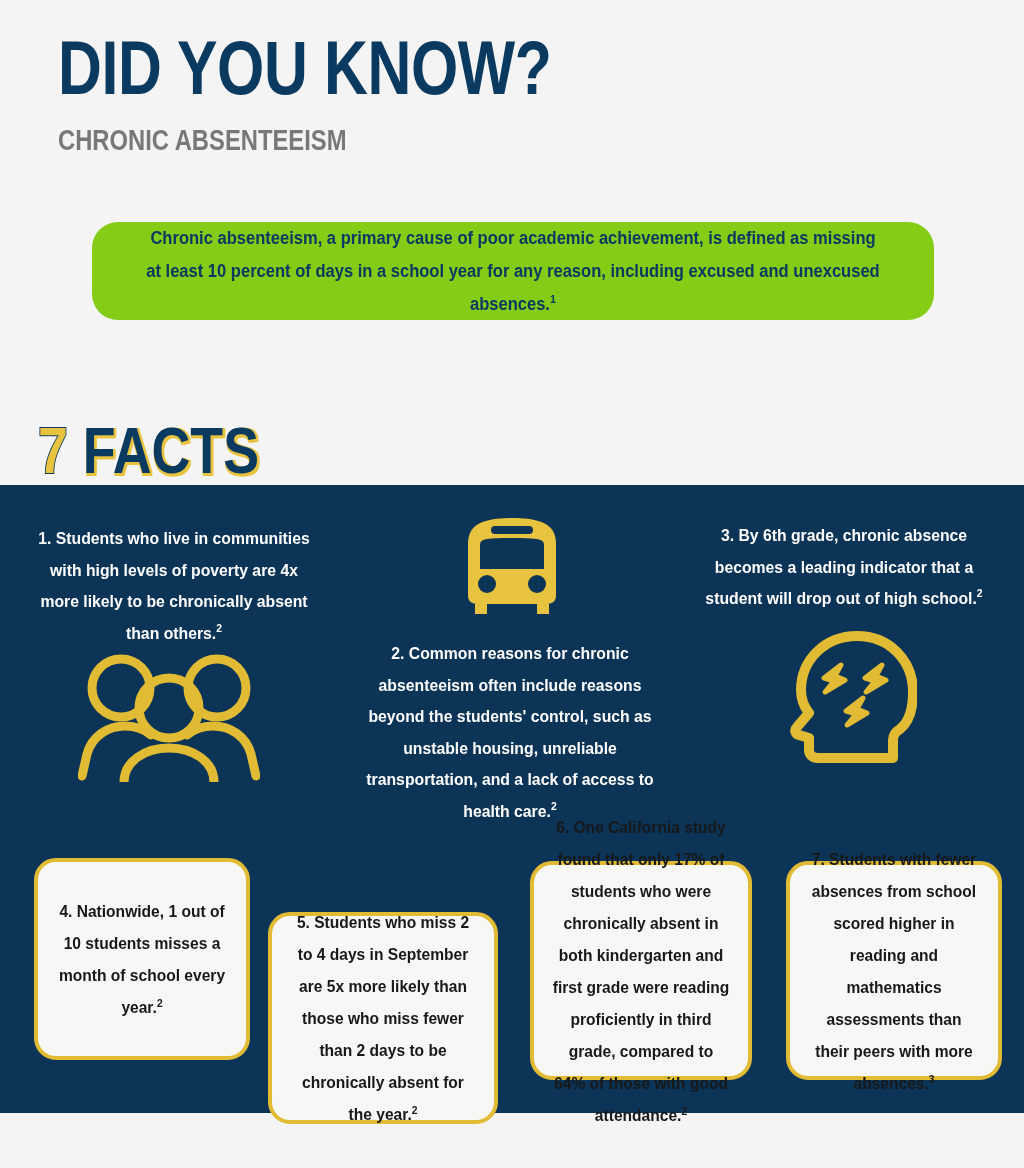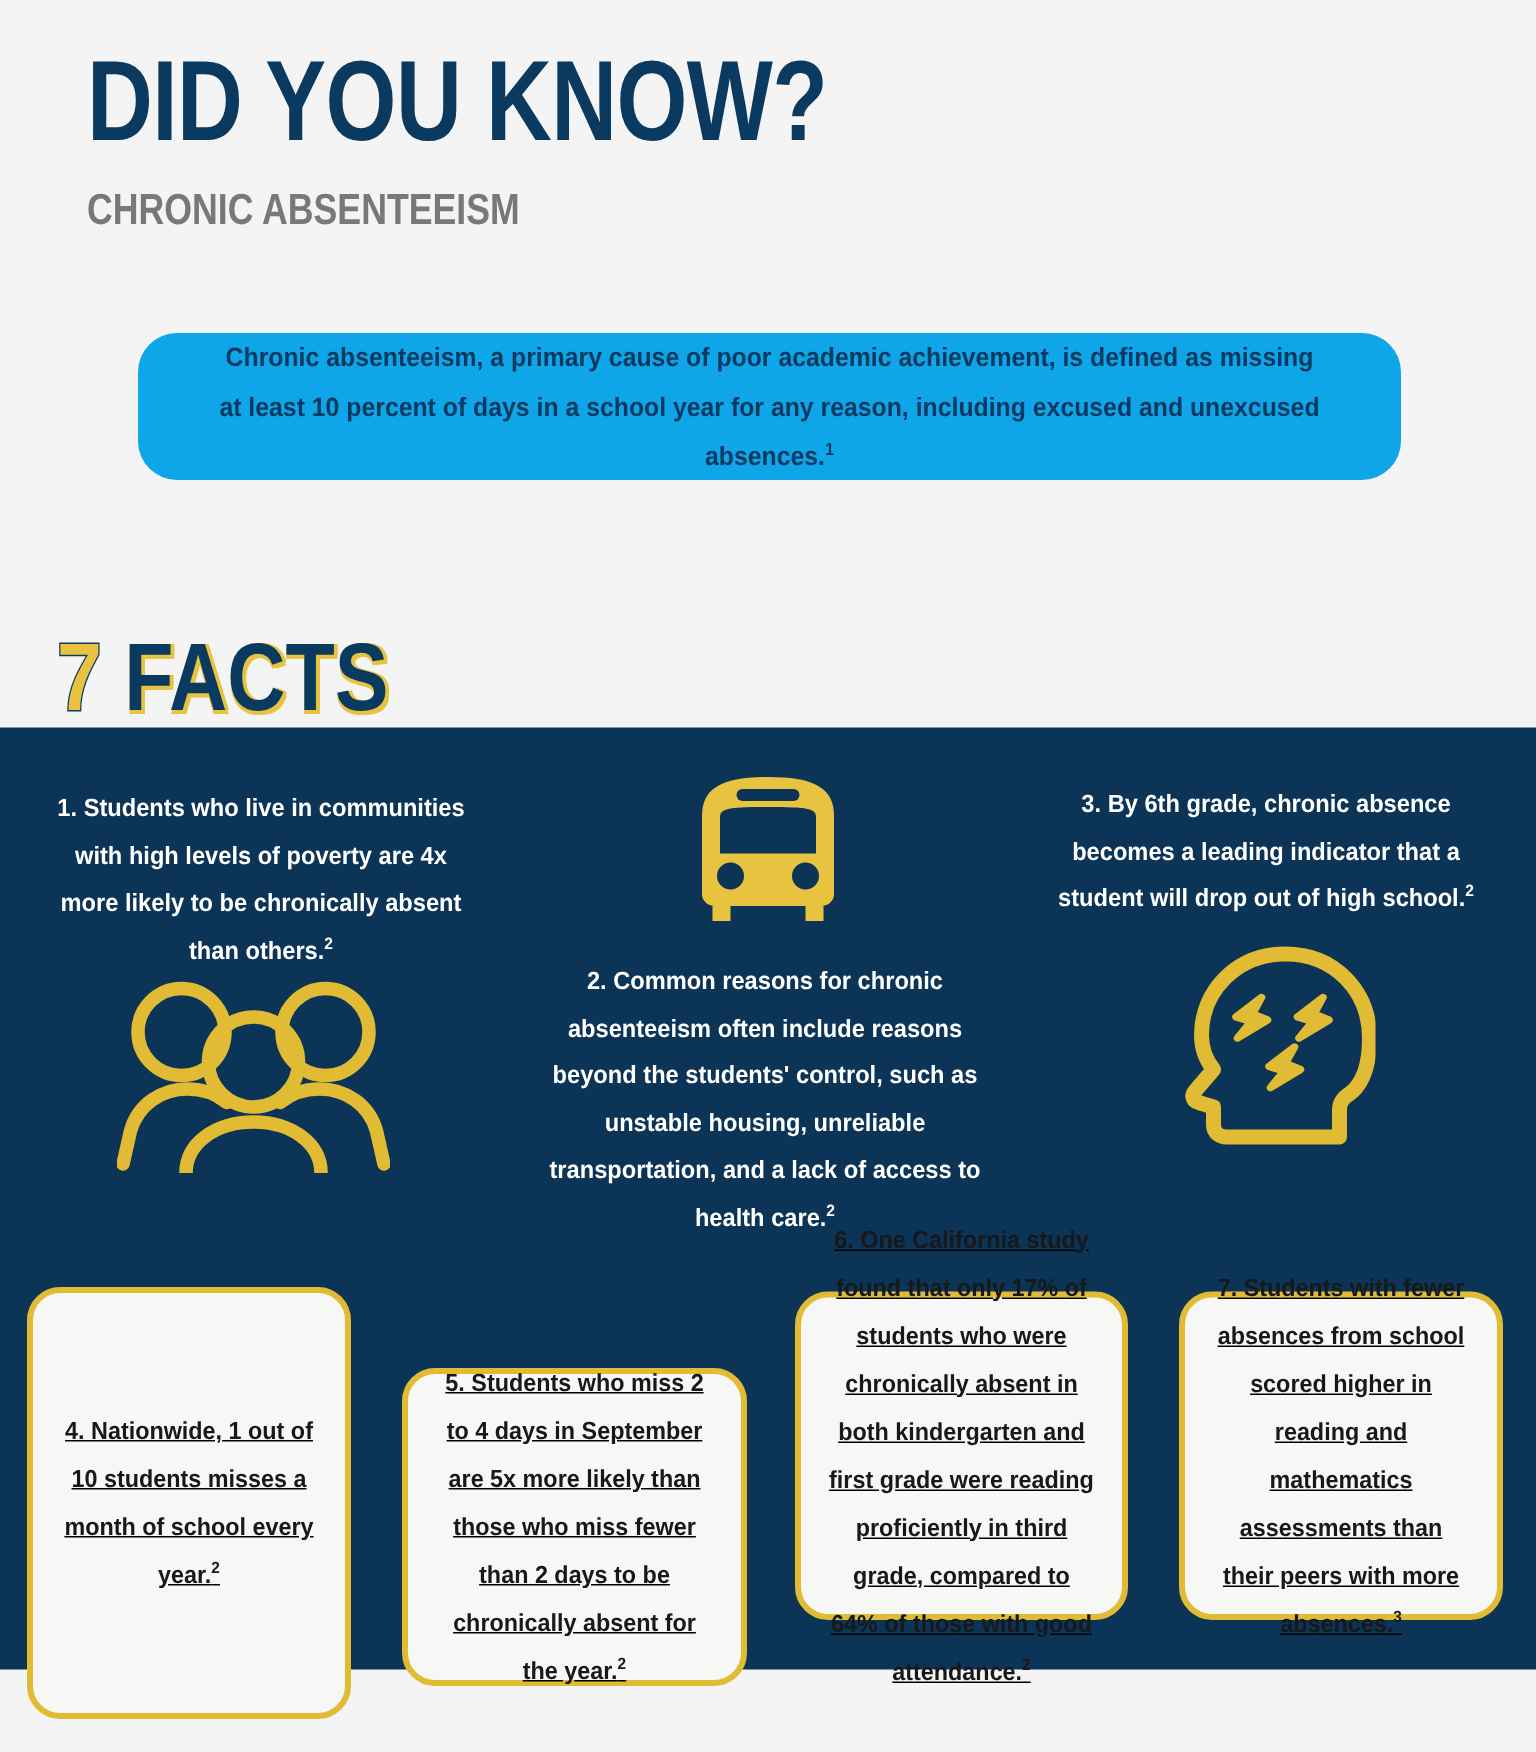--- a/index.html
+++ b/index.html
@@ -51,21 +51,21 @@
     white-space: nowrap;
   }
 
   
   #definition-callout {
     position: absolute;
     left: 92px;
     top: 222px;
     width: 842px;
     height: 98px;
-    background: #0ea5e9;
+    background: #84cc16;
     border-radius: 26px;
     box-sizing: border-box;
     display: flex;
     align-items: center;
     justify-content: center;
     padding: 0 26px;
   }
   #definition-text {
     font-family: "Liberation Sans Narrow", "Liberation Sans", sans-serif;
     font-weight: 700;
@@ -145,32 +145,31 @@
   .fact-card {
     position: absolute;
     background: #f7f7f5;
     border: 4px solid #e0bb33;
     border-radius: 22px;
     box-sizing: border-box;
     display: flex;
     align-items: center;
     justify-content: center;
     padding: 10px 13px;
-    text-decoration: underline;
   }
   .fact-card-text {
     font-family: "Liberation Sans Narrow", "Liberation Sans", sans-serif;
     font-weight: 700;
     font-size: 16.4px;
     line-height: 32px;
     color: #17181a;
     text-align: center;
     transform: scaleX(0.95);
   }
-  #fact-card-4 { left: 18px;  top: 858px; width: 216px; height: 288px; }
+  #fact-card-4 { left: 34px;  top: 858px; width: 216px; height: 202px; }
   #fact-card-5 { left: 268px; top: 912px; width: 230px; height: 212px; }
   #fact-card-6 { left: 530px; top: 861px; width: 222px; height: 219px; }
   #fact-card-7 { left: 786px; top: 861px; width: 216px; height: 219px; justify-content: center; }
 </style>
 </head>
 <body>
 
 <div id="header">
   <div id="page-title">DID YOU KNOW?</div>
   <div id="page-subtitle">CHRONIC ABSENTEEISM</div>

